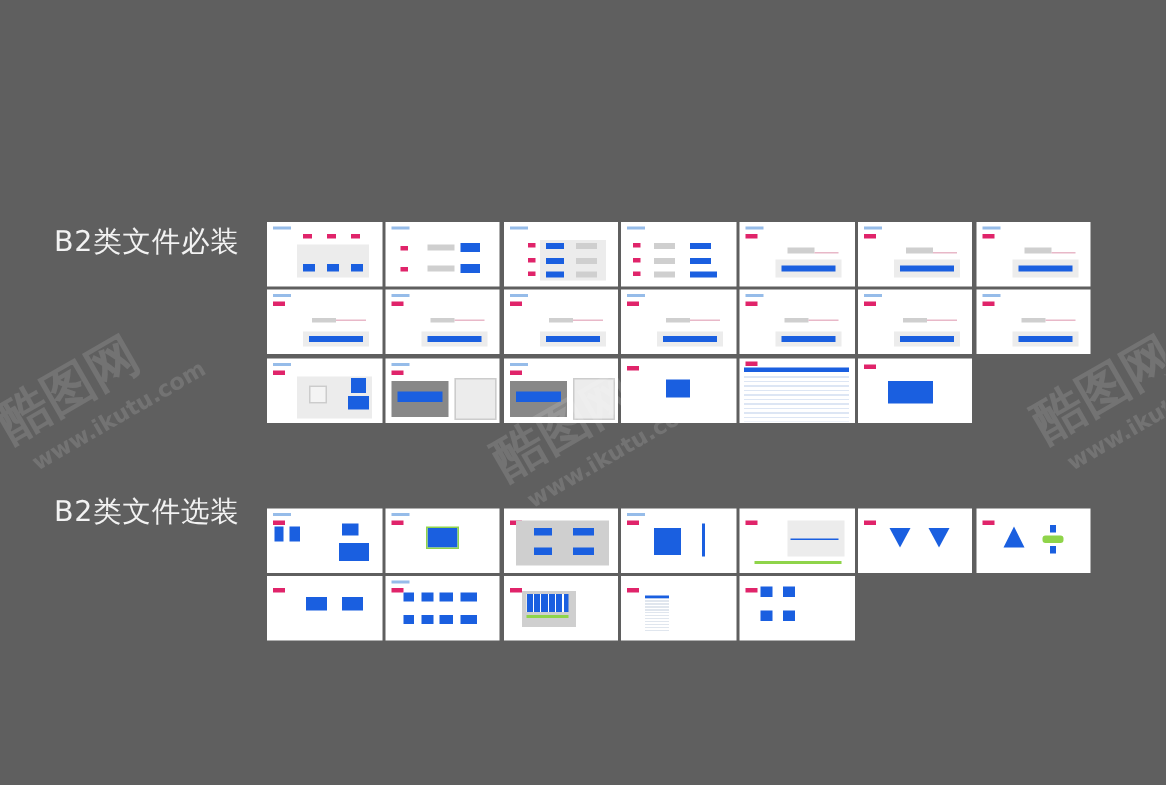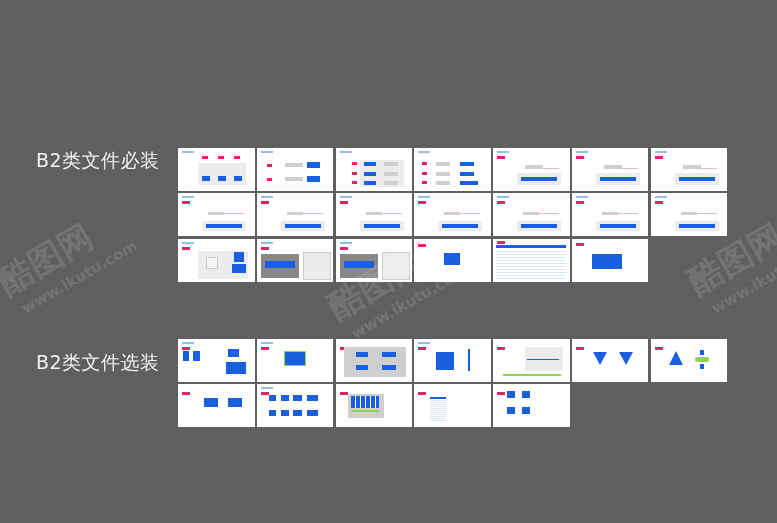--- a/index.html
+++ b/index.html
@@ -16,21 +16,21 @@
     .gr { position:absolute; background:#8fd44a; }
     .ln { position:absolute; background:#e8b8c8; height:1px; }
     .wm { position:absolute; color:rgba(255,255,255,0.13); font-weight:bold; pointer-events:none; white-space:nowrap; transform:rotate(-30deg); transform-origin:left top; }
     .wm .big { font-size:34px; display:block; }
     .wm .small { font-size:15px; display:block; margin-left:6px; }
   </style>
 </head>
 <body>
 
 <div class="section-title" style="top:148px">B2类文件必装</div>
-<div class="section-title" style="top:350px">B2类文件选装</div>
+<div class="section-title" style="top:328px">B2类文件选装</div>
 
 <div class="grid" style="top:148px">
 
   <div class="tile">
       <span class="hd"></span>
     <span class="pk" style="left:24px;top:8px;width:6px;height:3px"></span>
       <span class="pk" style="left:40px;top:8px;width:6px;height:3px"></span>
       <span class="pk" style="left:56px;top:8px;width:6px;height:3px"></span>
     <span class="lg" style="left:20px;top:15px;width:48px;height:22px"></span>
     <span class="b" style="left:24px;top:28px;width:8px;height:5px"></span>

